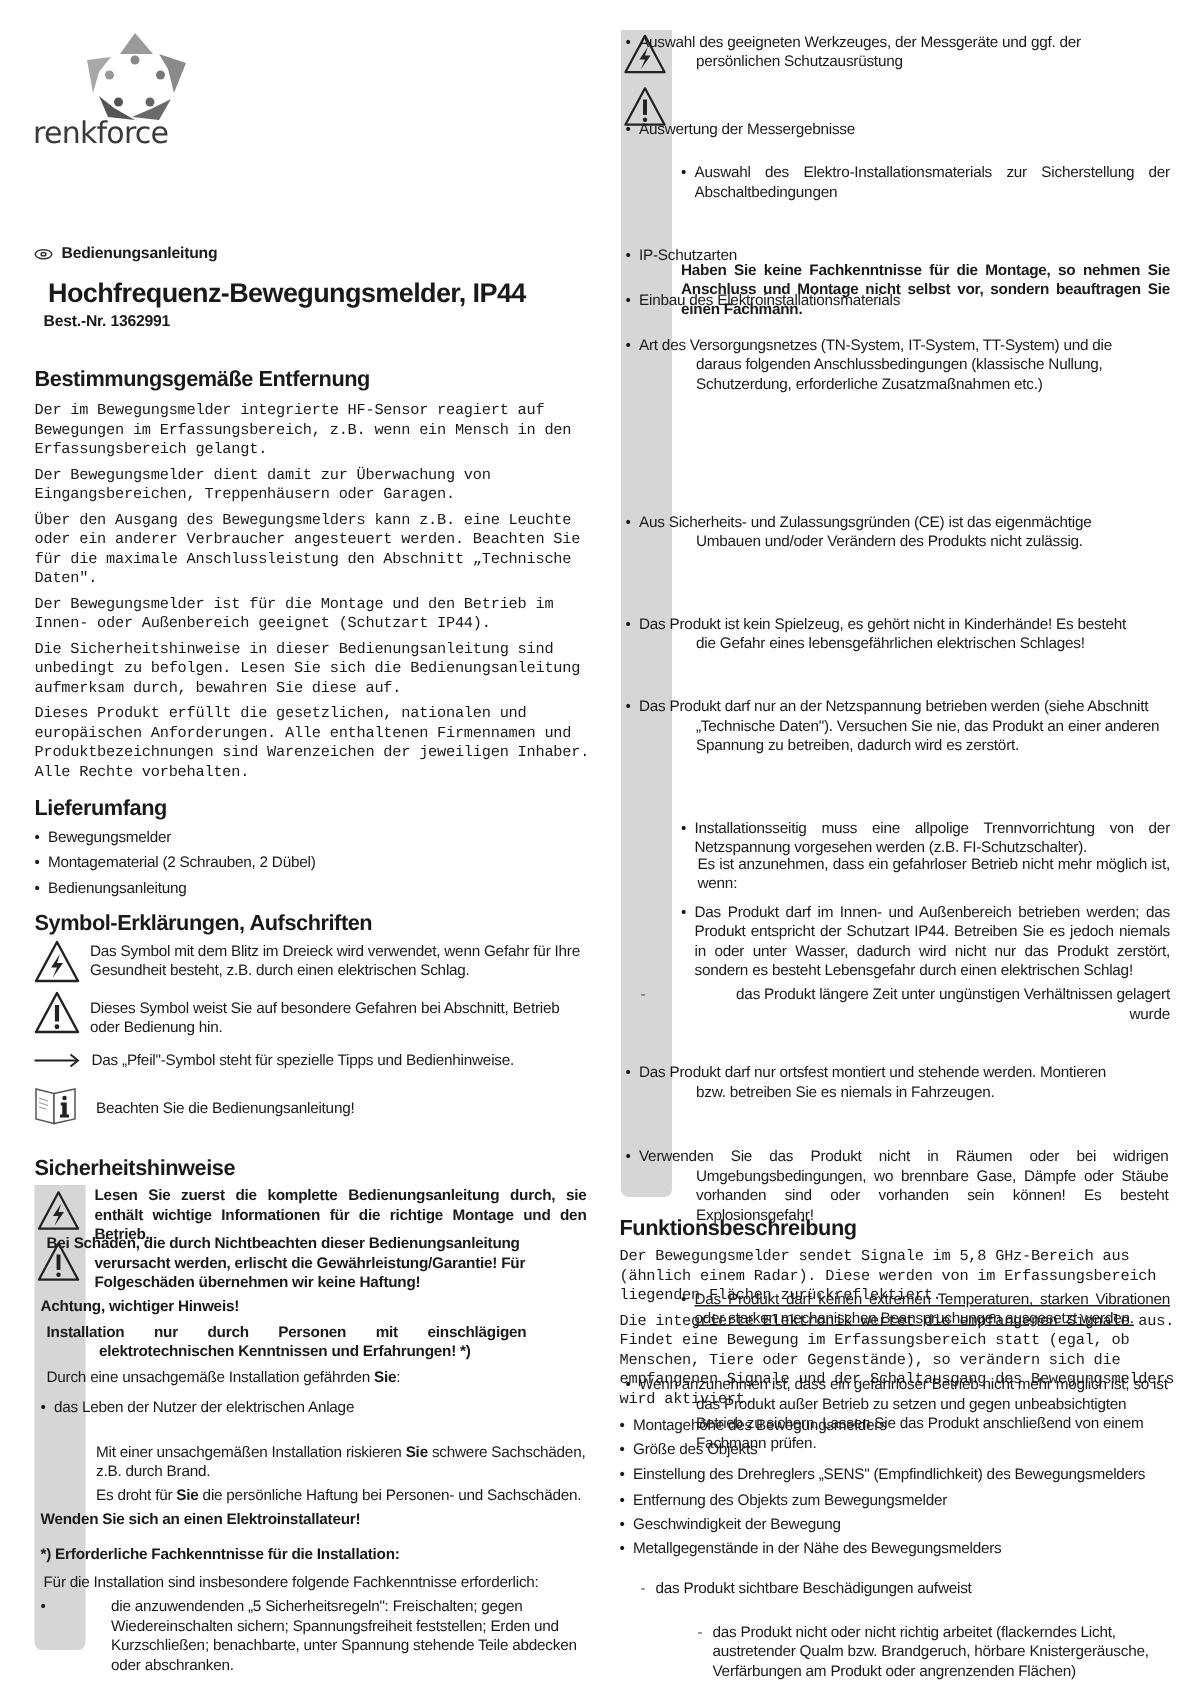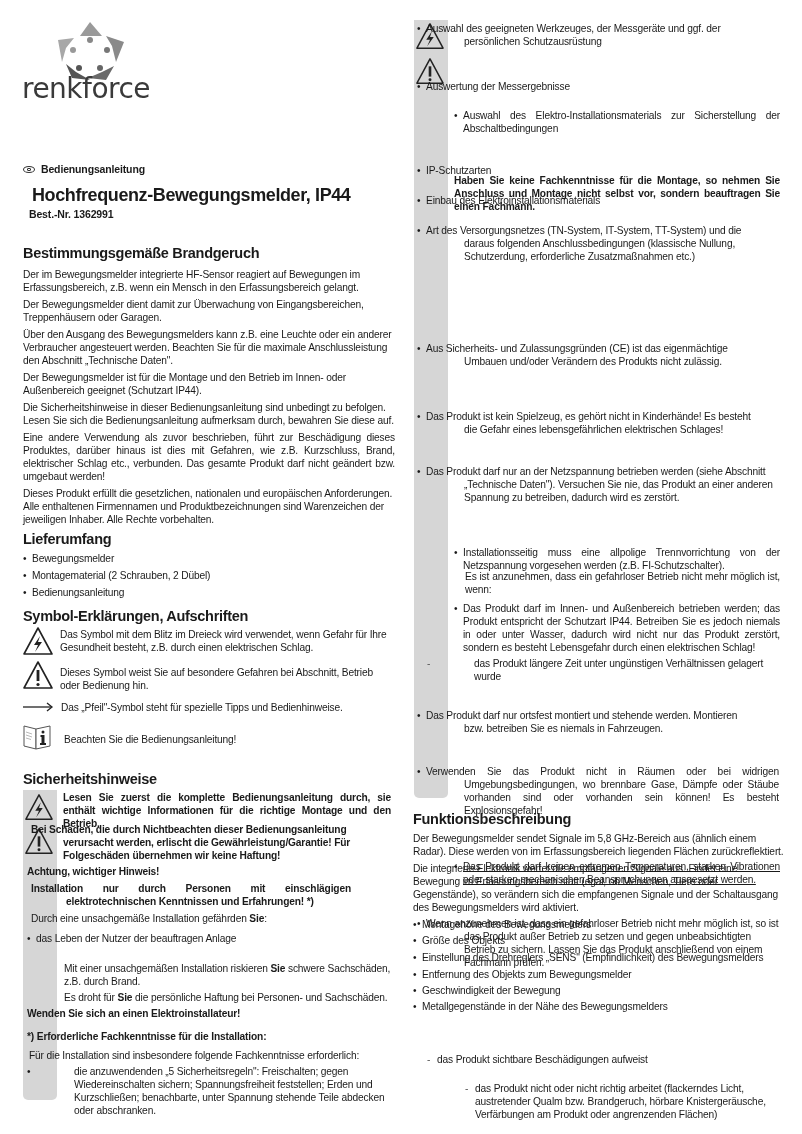--- a/index.html
+++ b/index.html
@@ -1,27 +1,27 @@
 <!DOCTYPE html>
 <html><head>
 <meta charset="utf-8">
 <style>
   * { box-sizing: border-box; margin: 0; padding: 0; }
   html, body { width: 802px; height: 1134px; background: #ffffff; overflow: hidden; }
   body { position: relative; font-family: "Liberation Sans", sans-serif; color: #1a1a1a; font-size: 10.2px; line-height: 13px; letter-spacing: -0.15px; }
   .abs { position: absolute; }
-  p { margin: 0; }
+  p { margin: 0; font-family: Liberation Mono, monospace; }
   .h2 { font-family: "Liberation Sans", sans-serif; font-weight: bold; font-size: 14.5px; line-height: 16px; color: #1a1a1a; letter-spacing: -0.3px; }
   .bullet { position: relative; padding-left: 9px; }
   .bullet::before { content: "•"; position: absolute; left: 0; top: 0; }
   .just { text-align: justify; }
   .b { font-weight: bold; }
   .gray-bar { position: absolute; background: #d6d6d6; border-radius: 0 0 5px 5px; }
   .icon-svg { position: absolute; }
-  .logo-text { font-family: "DejaVu Sans", sans-serif; font-size: 28px; color: #3a3a3a; letter-spacing: -0.5px; font-weight: normal; }
+  .logo-text { font-family: "DejaVu Sans", sans-serif; font-size: 20px; color: #3a3a3a; letter-spacing: -0.5px; font-weight: normal; }
   .dash { position: relative; padding-left: 10px; }
   .dash::before { content: "-"; position: absolute; left: 0; top: 0; color: #555; }
 </style>
 </head>
 <body>
 
 <div class="abs" style="left:50px; top:18px;">
   <svg width="80" height="66" viewBox="0 0 80 66">
     <path d="M40 4 L52 18 L30 18 Z" fill="#9a9a9a"></path>
     <path d="M56 18 L74 24 L66 44 L62 28 Z" fill="#8a8a8a"></path>
@@ -40,27 +40,26 @@
 <div class="abs" style="left:23px; top:163px; display:flex; align-items:center; gap:6px;">
   <span style="display:inline-block; width:12px; height:7px; border:1px solid #333; border-radius:50%; position:relative;">
     <span style="position:absolute; left:3px; top:1px; width:4px; height:3px; border:1px solid #333; border-radius:1px;"></span>
   </span>
   <span class="b" style="font-size:10.5px;">Bedienungsanleitung</span>
 </div>
 <div class="abs b" style="left:32px; top:184px; font-size:18px; line-height:22px; letter-spacing:-0.4px;">Hochfrequenz-Bewegungsmelder, IP44</div>
 <div class="abs b" style="left:29px; top:208px; font-size:10.5px;">Best.-Nr. 1362991</div>
 
 <div class="abs" style="left:23px; top:245px; width:372px;">
-  <div class="h2">Bestimmungsgemäße Brandgeruch</div>
+  <div class="h2">Bestimmungsgemäße Entfernung</div>
   <p style="margin-top:7px;">Der im Bewegungsmelder integrierte HF-Sensor reagiert auf Bewegungen im Erfassungsbereich, z.B. wenn ein Mensch in den Erfassungsbereich gelangt.</p>
   <p style="margin-top:4px;">Der Bewegungsmelder dient damit zur Überwachung von Eingangsbereichen, Treppenhäusern oder Garagen.</p>
   <p style="margin-top:4px;">Über den Ausgang des Bewegungsmelders kann z.B. eine Leuchte oder ein anderer Verbraucher angesteuert werden. Beachten Sie für die maximale Anschlussleistung den Abschnitt „Technische Daten".</p>
   <p style="margin-top:4px;">Der Bewegungsmelder ist für die Montage und den Betrieb im Innen- oder Außenbereich geeignet (Schutzart IP44).</p>
   <p style="margin-top:4px;">Die Sicherheitshinweise in dieser Bedienungsanleitung sind unbedingt zu befolgen. Lesen Sie sich die Bedienungsanleitung aufmerksam durch, bewahren Sie diese auf.</p>
-  <p style="margin-top:4px;" class="just">Eine andere Verwendung als zuvor beschrieben, führt zur Beschädigung dieses Produktes, darüber hinaus ist dies mit Gefahren, wie z.B. Kurzschluss, Brand, elektrischer Schlag etc., verbunden. Das gesamte Produkt darf nicht geändert bzw. umgebaut werden!</p>
   <p style="margin-top:4px;">Dieses Produkt erfüllt die gesetzlichen, nationalen und europäischen Anforderungen. Alle enthaltenen Firmennamen und Produktbezeichnungen sind Warenzeichen der jeweiligen Inhaber. Alle Rechte vorbehalten.</p>
 </div>
 
 <div class="abs" style="left:23px; top:531px; width:372px;">
   <div class="h2">Lieferumfang</div>
   <div class="bullet" style="margin-top:5px;">Bewegungsmelder</div>
   <div class="bullet" style="margin-top:4px;">Montagematerial (2 Schrauben, 2 Dübel)</div>
   <div class="bullet" style="margin-top:4px;">Bedienungsanleitung</div>
 </div>
 
@@ -113,21 +112,21 @@
 </svg>
 
 <div class="abs b just" style="left:63px; top:791px; width:328px;">Lesen Sie zuerst die komplette Bedienungsanleitung durch, sie enthält wichtige Informationen für die richtige Montage und den Betrieb.</div>
 <div class="abs b" style="left:31px; top:823px; width:360px; text-indent:0; padding-left:32px; text-indent:-32px;">Bei Schäden, die durch Nichtbeachten dieser Bedienungsanleitung verursacht werden, erlischt die Gewährleistung/Garantie! Für Folgeschäden übernehmen wir keine Haftung!</div>
 <div class="abs b" style="left:27px; top:865px; width:360px;">Achtung, wichtiger Hinweis!</div>
 <div class="abs b" style="left:31px; top:882px; width:320px; padding-left:35px; text-indent:-35px; text-align:justify;">Installation nur durch Personen mit einschlägigen elektrotechnischen Kenntnissen und Erfahrungen! *)</div>
 <div class="abs" style="left:31px; top:912px; width:360px;">
   <span>Durch eine unsachgemäße Installation gefährden </span><span class="b">Sie</span><span>:</span>
 </div>
 <div class="abs" style="left:27px; top:928px; width:360px;">
-  <div class="bullet" style="margin-top:4px;">das Leben der Nutzer der beauftragen Anlage</div>
+  <div class="bullet" style="margin-top:4px;">das Leben der Nutzer der elektrischen Anlage</div>
 </div>
 <div class="abs" style="left:64px; top:962px; width:328px;">
   <span>Mit einer unsachgemäßen Installation riskieren </span><span class="b">Sie</span><span> schwere Sachschäden, z.B. durch Brand.</span>
 </div>
 <div class="abs" style="left:64px; top:991px; width:328px;">
   <span>Es droht für </span><span class="b">Sie</span><span> die persönliche Haftung bei Personen- und Sachschäden.</span>
 </div>
 <div class="abs b" style="left:27px; top:1007px; width:360px;">Wenden Sie sich an einen Elektroinstallateur!</div>
 <div class="abs b" style="left:27px; top:1030px; width:360px;">*) Erforderliche Fachkenntnisse für die Installation:</div>
 <div class="abs" style="left:29px; top:1049px; width:360px;">Für die Installation sind insbesondere folgende Fachkenntnisse erforderlich:</div>
@@ -176,21 +175,21 @@
 </div>
 <div class="abs bullet just" style="left:454px; top:483px; width:326px;text-decoration:underline;">Das Produkt darf keinen extremen Temperaturen, starken Vibrationen oder starken mechanischen Beanspruchungen ausgesetzt werden.</div>
 <div class="abs bullet" style="left:417px; top:514px; width:362px;">
   <div style="padding-left:38px; text-indent:-38px;">Wenn anzunehmen ist, dass ein gefahrloser Betrieb nicht mehr möglich ist, so ist das Produkt außer Betrieb zu setzen und gegen unbeabsichtigten Betrieb zu sichern. Lassen Sie das Produkt anschließend von einem Fachmann prüfen.</div>
 </div>
 <div class="abs just" style="left:465px; top:570px; width:315px;">Es ist anzunehmen, dass ein gefahrloser Betrieb nicht mehr möglich ist, wenn:</div>
 
 <div class="abs dash" style="left:427px; top:598px; width:350px;">das Produkt sichtbare Beschädigungen aufweist</div>
 <div class="abs dash" style="left:465px; top:614px; width:315px;">das Produkt nicht oder nicht richtig arbeitet (flackerndes Licht, austretender Qualm bzw. Brandgeruch, hörbare Knistergeräusche, Verfärbungen am Produkt oder angrenzenden Flächen)</div>
 <div class="abs" style="left:427px; top:657px; width:10px; color:#555;">-</div>
-<div class="abs" style="left:474px; top:657px; width:306px;">das Produkt längere Zeit unter ungünstigen Verhältnissen gelagert wurde</div>
+<div class="abs" style="left:474px; top:657px; width:306px;text-align:right;">das Produkt längere Zeit unter ungünstigen Verhältnissen gelagert wurde</div>
 
 <div class="abs" style="left:413px; top:811px; width:372px;">
   <div class="h2">Funktionsbeschreibung</div>
   <p style="margin-top:5px;">Der Bewegungsmelder sendet Signale im 5,8 GHz-Bereich aus (ähnlich einem Radar). Diese werden von im Erfassungsbereich liegenden Flächen zurückreflektiert.</p>
   <p style="margin-top:4px;">Die integrierte Elektronik wertet die empfangenen Signale aus. Findet eine Bewegung im Erfassungsbereich statt (egal, ob Menschen, Tiere oder Gegenstände), so verändern sich die empfangenen Signale und der Schaltausgang des Bewegungsmelders wird aktiviert.</p>
   <div class="bullet" style="margin-top:4px;">Montagehöhe des Bewegungsmelders</div>
   <div class="bullet" style="margin-top:3px;">Größe des Objekts</div>
   <div class="bullet" style="margin-top:4px;">Einstellung des Drehreglers „SENS" (Empfindlichkeit) des Bewegungsmelders</div>
   <div class="bullet" style="margin-top:4px;">Entfernung des Objekts zum Bewegungsmelder</div>
   <div class="bullet" style="margin-top:3px;">Geschwindigkeit der Bewegung</div>

